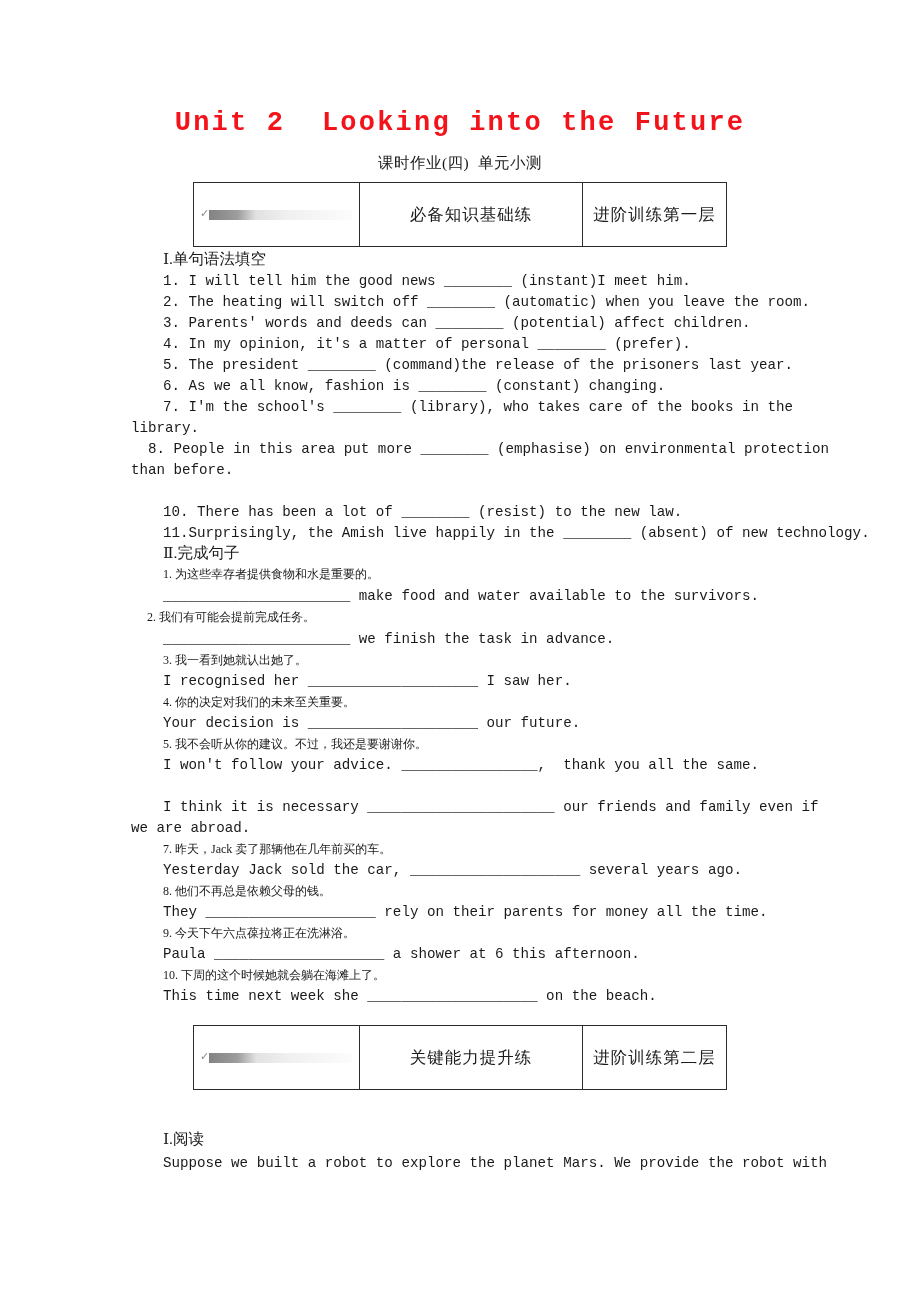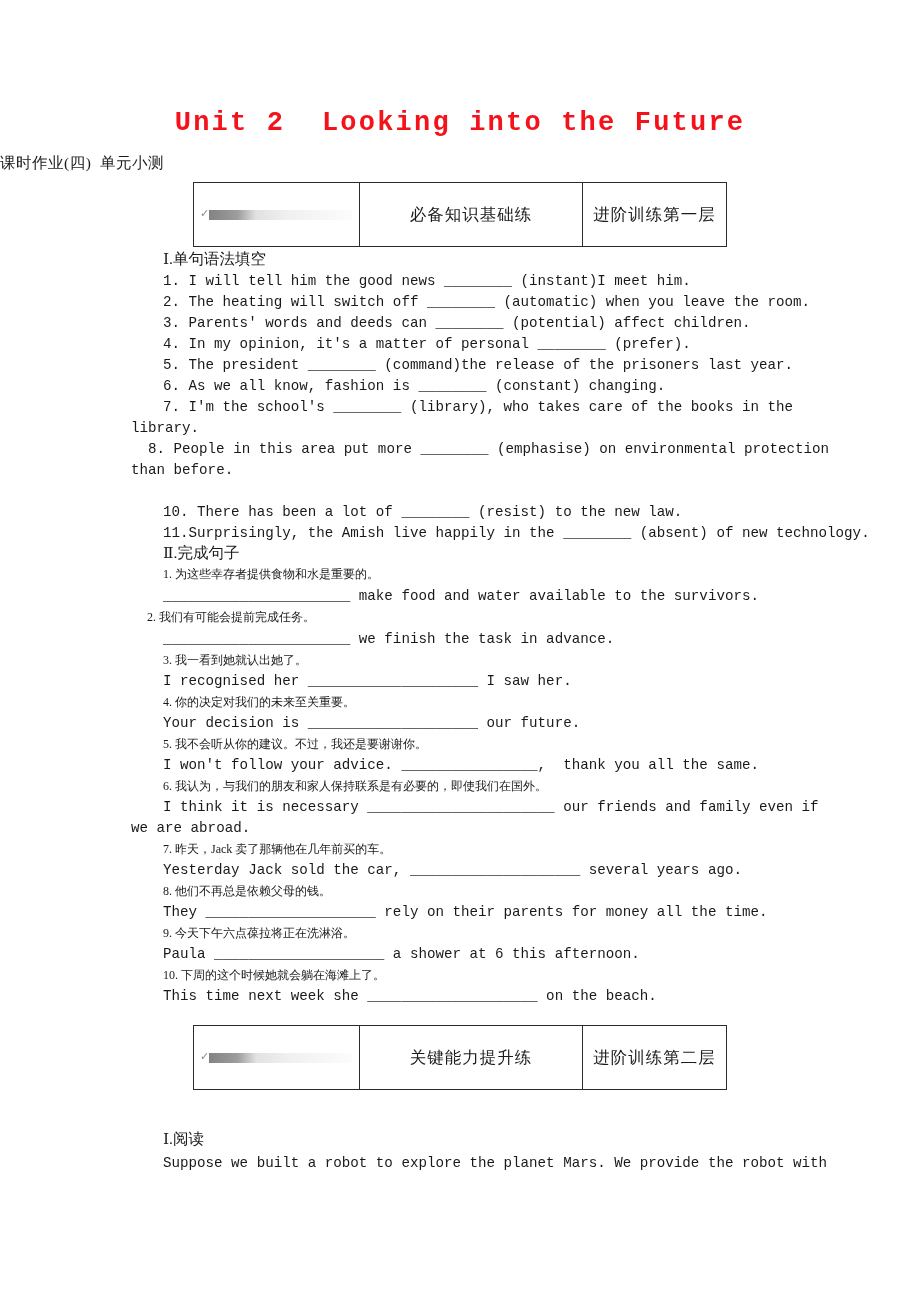--- a/index.html
+++ b/index.html
@@ -35,21 +35,21 @@
     font-weight: bold;
     letter-spacing: 2.2px;
     font-family: "Liberation Mono", "DejaVu Sans Mono", monospace;
     white-space: pre;
   }
   .doc-subtitle {
     position: absolute;
     top: 153px;
     left: 0;
     width: 920px;
-    text-align: left;
+    text-align: center;
     color: #1a1a1a;
     font-size: 15.5px;
     font-family: "Liberation Serif", "DejaVu Serif", serif;
     letter-spacing: 0.5px;
     white-space: pre;
   }
 
   
   .banner {
     position: absolute;
@@ -171,21 +171,20 @@
   <div class="tline cn" style="top:567px; left:163px;">1. 为这些幸存者提供食物和水是重要的。</div>
   <div class="tline" style="top:589px; left:163px;text-align:right;">______________________ make food and water available to the survivors.</div>
   <div class="tline cn" style="top:610px; left:147px;">2. 我们有可能会提前完成任务。</div>
   <div class="tline" style="top:632px; left:163px;">______________________ we finish the task in advance.</div>
   <div class="tline cn" style="top:653px; left:163px;">3. 我一看到她就认出她了。</div>
   <div class="tline" style="top:674px; left:163px;">I recognised her ____________________ I saw her.</div>
   <div class="tline cn" style="top:695px; left:163px;">4. 你的决定对我们的未来至关重要。</div>
   <div class="tline" style="top:716px; left:163px;">Your decision is ____________________ our future.</div>
   <div class="tline cn" style="top:737px; left:163px;">5. 我不会听从你的建议。不过，我还是要谢谢你。</div>
   <div class="tline" style="top:758px; left:163px;">I won't follow your advice. ________________,  thank you all the same.</div>
-  <div class="tline cn" style="top:779px; left:163px;">6. 我认为，与我们的朋友和家人保持联系是有必要的，即使我们在国外。</div>
   <div class="tline" style="top:800px; left:163px;">I think it is necessary ______________________ our friends and family even if</div>
   <div class="tline" style="top:821px; left:131px;">we are abroad.</div>
   <div class="tline cn" style="top:842px; left:163px;">7. 昨天，Jack 卖了那辆他在几年前买的车。</div>
   <div class="tline" style="top:863px; left:163px;">Yesterday Jack sold the car, ____________________ several years ago.</div>
   <div class="tline cn" style="top:884px; left:163px;">8. 他们不再总是依赖父母的钱。</div>
   <div class="tline" style="top:905px; left:163px;">They ____________________ rely on their parents for money all the time.</div>
   <div class="tline cn" style="top:926px; left:163px;">9. 今天下午六点葆拉将正在洗淋浴。</div>
   <div class="tline" style="top:947px; left:163px;">Paula ____________________ a shower at 6 this afternoon.</div>
   <div class="tline cn" style="top:968px; left:163px;">10. 下周的这个时候她就会躺在海滩上了。</div>
   <div class="tline" style="top:989px; left:163px;">This time next week she ____________________ on the beach.</div>

